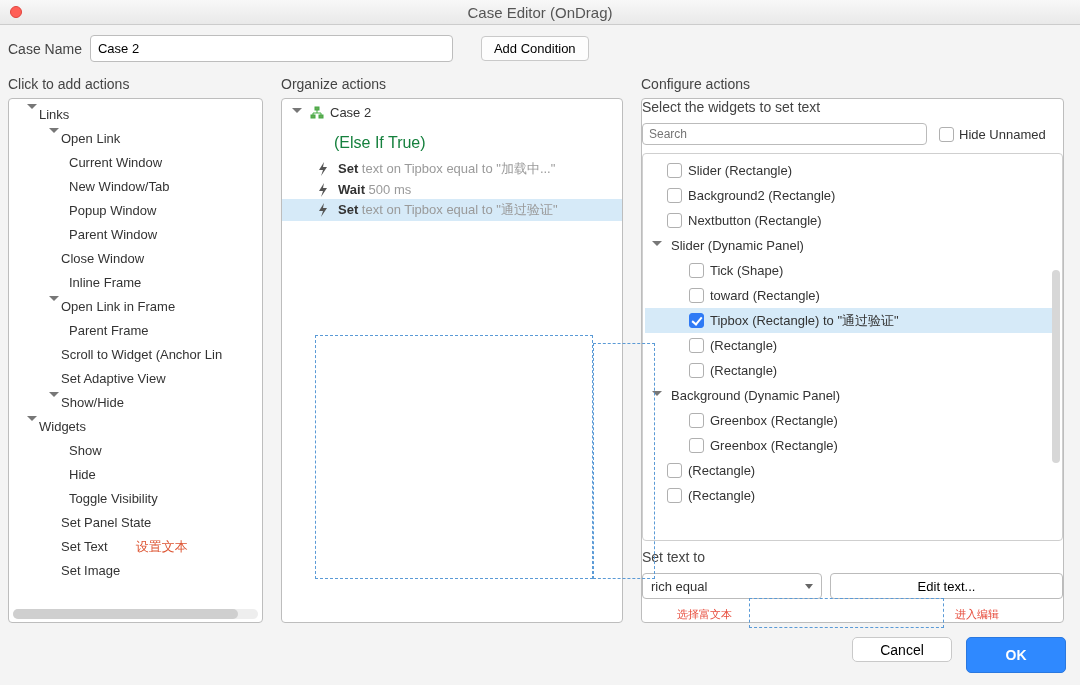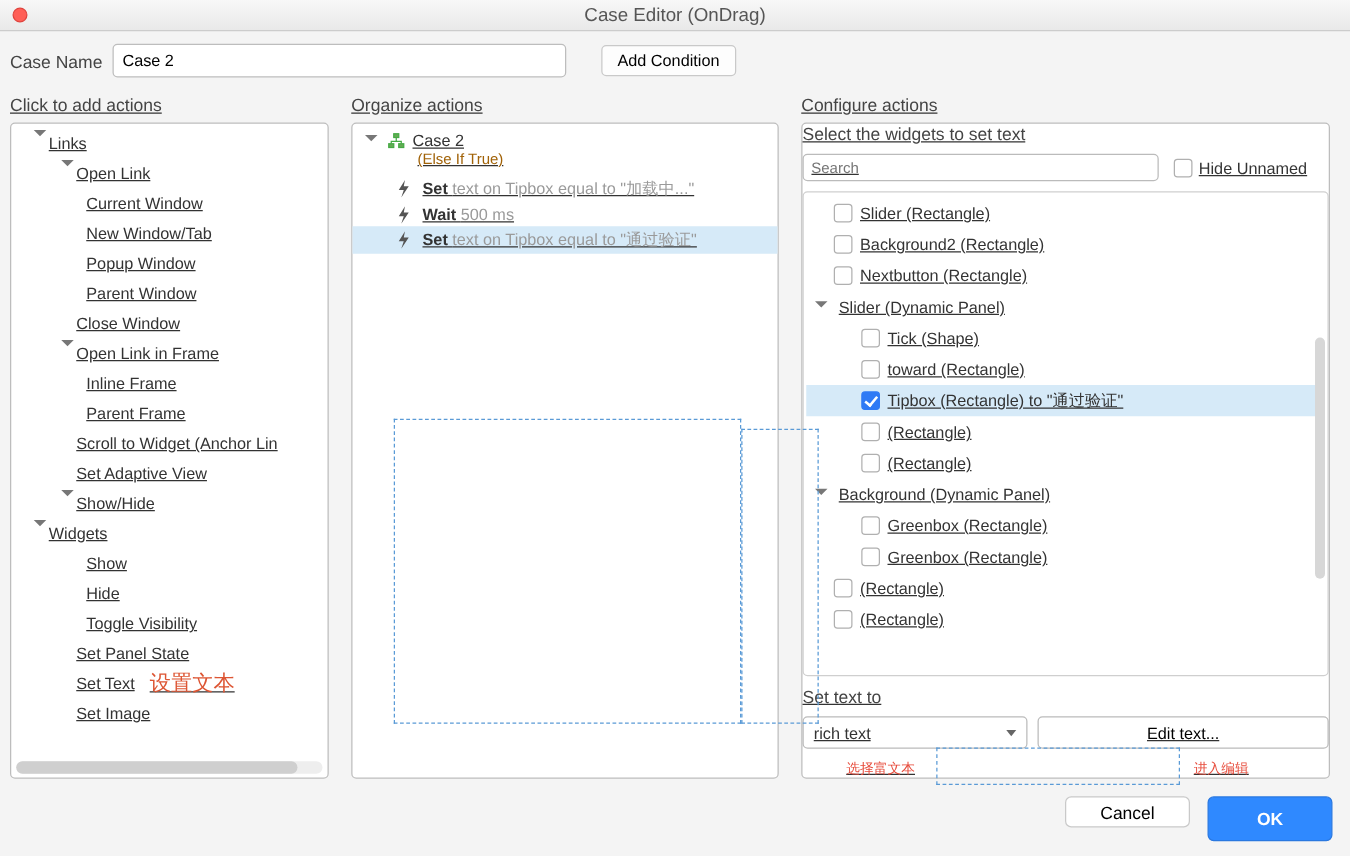--- a/index.html
+++ b/index.html
@@ -4,44 +4,44 @@
 <style>
   * { margin: 0; padding: 0; box-sizing: border-box; font-family: -apple-system, "Helvetica Neue", Arial, sans-serif; }
   body { background: #f4f4f4; width: 1080px; height: 685px; position: relative; color: #333; }
   .titlebar { height: 25px; background: linear-gradient(#f8f8f8,#e9e9e9); border-bottom: 1px solid #ccc; display: flex; align-items: center; position: relative; }
   .close-dot { width: 12px; height: 12px; border-radius: 50%; background: #ff5f57; border: 0.5px solid #e0443e; margin-left: 10px; }
   .title-text { position: absolute; left: 50%; transform: translateX(-50%); color: #555; font-size: 15px; }
   .toprow { display: flex; align-items: center; padding: 10px 8px 8px 8px; gap: 8px; }
   .lbl-case { font-size: 14px; color: #444; }
   .case-input { width: 363px; height: 27px; border: 1px solid #bdbdbd; border-radius: 4px; font-size: 13px; padding: 0 7px; }
   .btn { background: #fdfdfd; border: 1px solid #c9c9c9; border-radius: 4px; font-size: 13px; padding: 4px 12px; cursor: pointer; }
-  .cols { display: flex; padding: 0 8px; gap: 18px; text-decoration: underline; }
+  .cols { display: flex; padding: 0 8px; gap: 18px; }
   .col-head { font-size: 14px; margin: 6px 0 6px 0; color: #444; }
   .panel { border: 1px solid #bdbdbd; border-radius: 4px; background: #fff; position: relative; }
   .col1 { width: 255px; }
   .col1 .panel { height: 525px; overflow:hidden; }
   .tree { font-size: 13px; line-height: 24px; padding: 4px 0; }
   .tree-row { display: flex; align-items: flex-start; padding: 0 4px; white-space: nowrap; cursor: default; }
   .tw { width: 12px; height: 12px; display: inline-block; margin-right: 2px; position: relative; }
   .tw::before { content:""; position:absolute; left:2px; top:1px; border-style:solid; border-width:5px 5px 0 5px; border-color:#777 transparent transparent transparent; }
   .ind1 { padding-left: 16px; }
   .ind2 { padding-left: 38px; }
   .ind3 { padding-left: 60px; }
   .ind2n { padding-left: 52px; }
-  .set-text-lbl { color:#d53; font-size:17px; margin-left:12px; }
+  .set-text-lbl { color:#d53; font-size:13px; margin-left:28px; }
   .hscroll { position:absolute; left:4px; right:4px; bottom:3px; height:10px; background:#eee; border-radius:5px; }
   .hscroll .thumb { position:absolute; left:0; width:92%; height:100%; background:#cfcfcf; border-radius:5px; }
   .col2 { width: 342px; }
   .col2 .panel { height: 525px; }
   .case-block { padding: 6px 8px; font-size: 13px; }
   .case-header { display:flex; align-items:center; gap:6px; }
   .case-icon { width:14px; height:14px; display:inline-block; }
   .case-icon svg { display:block; }
   .case-name { font-weight:500; }
-  .case-sub { padding-left: 44px; color:#a16207; font-size:12px; }
+  .case-sub { padding-left: 44px; color:#15803d; font-size:16px;margin-top:14px; }
   .act-row { display:flex; align-items:center; gap:8px; padding:2px 4px 2px 34px; font-size:13px; }
   .act-row.sel { background:#d6eaf8; }
   .bolt { width:14px; height:14px; }
   .gray { color:#9a9a9a; }
   .col3 { width: 423px; }
   .col3 .panel { height: 525px; display:flex; flex-direction:column; gap:8px; }
   .sel-head { font-size:14px; color:#444; }
   .search-row { display:flex; align-items:center; gap:12px; }
   .search { flex:0 0 285px; height:22px; border:1px solid #bbb; border-radius:4px; padding:0 6px; font-size:12px; }
   .chk-row { display:flex; align-items:center; gap:5px; font-size:13px; }
@@ -104,26 +104,26 @@
           </div>
         <div class="tree-row ind3">
             <span>Popup Window</span>
           </div>
         <div class="tree-row ind3">
             <span>Parent Window</span>
           </div>
         <div class="tree-row ind2n">
             <span>Close Window</span>
           </div>
+        <div class="tree-row ind3">
+            <span>Inline Frame</span>
+          </div>
         <div class="tree-row ind2">
             <span class="tw"></span>
             <span>Open Link in Frame</span>
-          </div>
-        <div class="tree-row ind3">
-            <span>Inline Frame</span>
           </div>
         <div class="tree-row ind3">
             <span>Parent Frame</span>
           </div>
         <div class="tree-row ind2n">
             <span>Scroll to Widget (Anchor Lin</span>
           </div>
         <div class="tree-row ind2n">
             <span>Set Adaptive View</span>
           </div>
@@ -268,21 +268,21 @@
           <div class="wrow w-ind0">
               <span class="chk"></span>
               <span>(Rectangle)</span>
             </div>
         </div>
         <div class="vscroll"></div>
       </div>
       <div class="sel-head">Set text to</div>
       <div class="bot-row">
         <div class="select-box">
-            <span>rich text</span>
+            <span>rich equal</span>
           </div>
         <button class="edit-btn">Edit text...</button>
       </div>
       <div style="display:flex; gap:40px; padding-left:35px;">
         <span class="red-ann">选择富文本</span>
         <span style="flex:1"></span>
         <span class="red-ann" style="margin-right:64px">进入编辑</span>
       </div>
     </div>
   </div>

